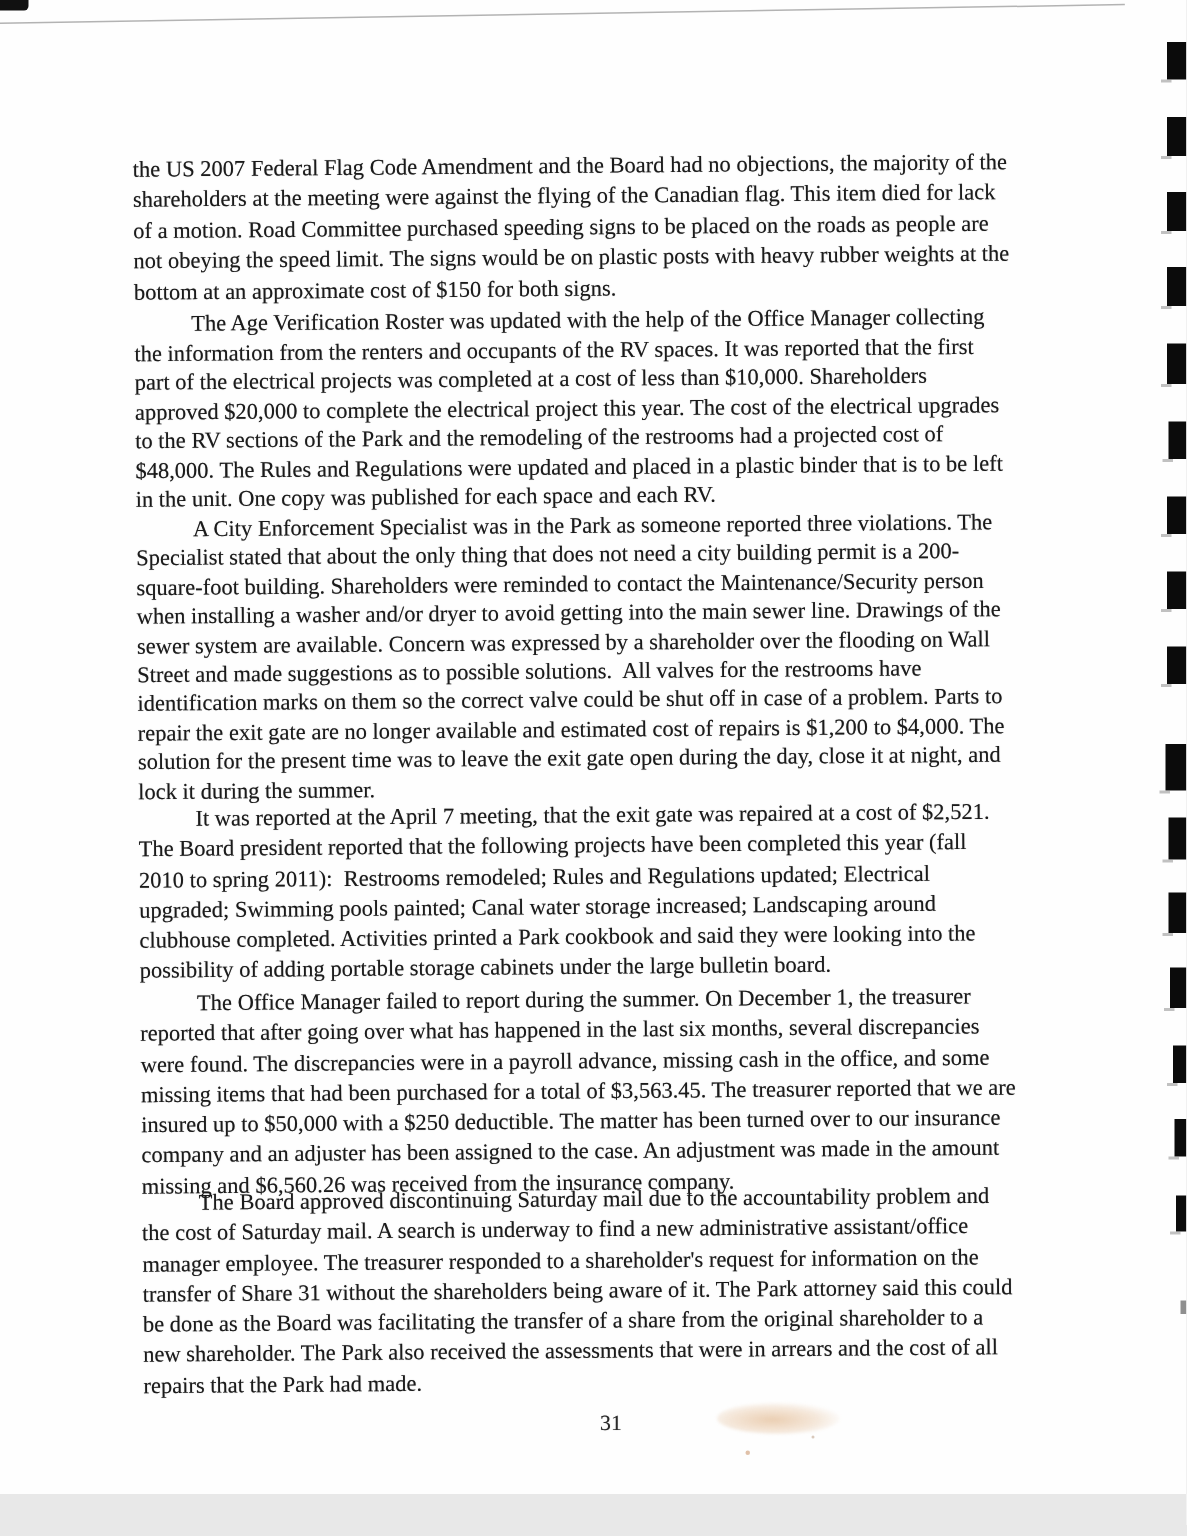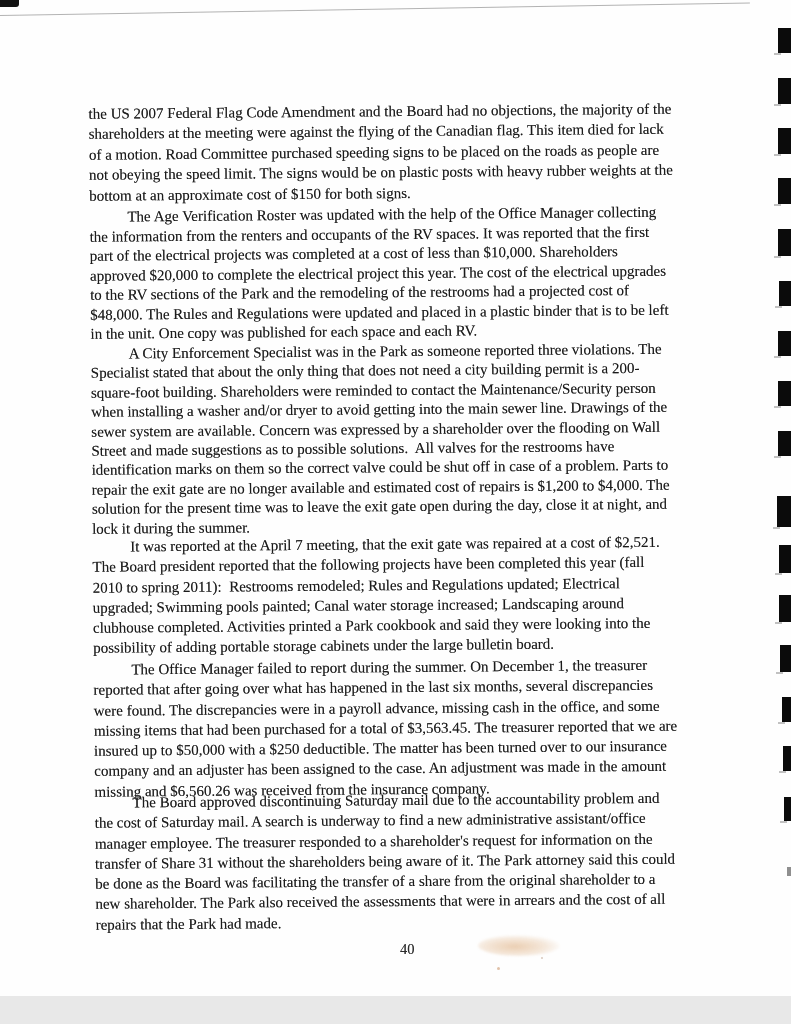--- a/index.html
+++ b/index.html
@@ -154,14 +154,14 @@
         <div class="line indent">The Board approved discontinuing Saturday mail due to the accountability problem and</div>
         <div class="line">the cost of Saturday mail. A search is underway to find a new administrative assistant/office</div>
         <div class="line">manager employee. The treasurer responded to a shareholder's request for information on the</div>
         <div class="line">transfer of Share 31 without the shareholders being aware of it. The Park attorney said this could</div>
         <div class="line">be done as the Board was facilitating the transfer of a share from the original shareholder to a</div>
         <div class="line">new shareholder. The Park also received the assessments that were in arrears and the cost of all</div>
         <div class="line">repairs that the Park had made.</div>
       </div>
     </div>
 
-  <div class="page-number">40</div>
+  <div class="page-number">31</div>
 </div>
 
 </body></html>

